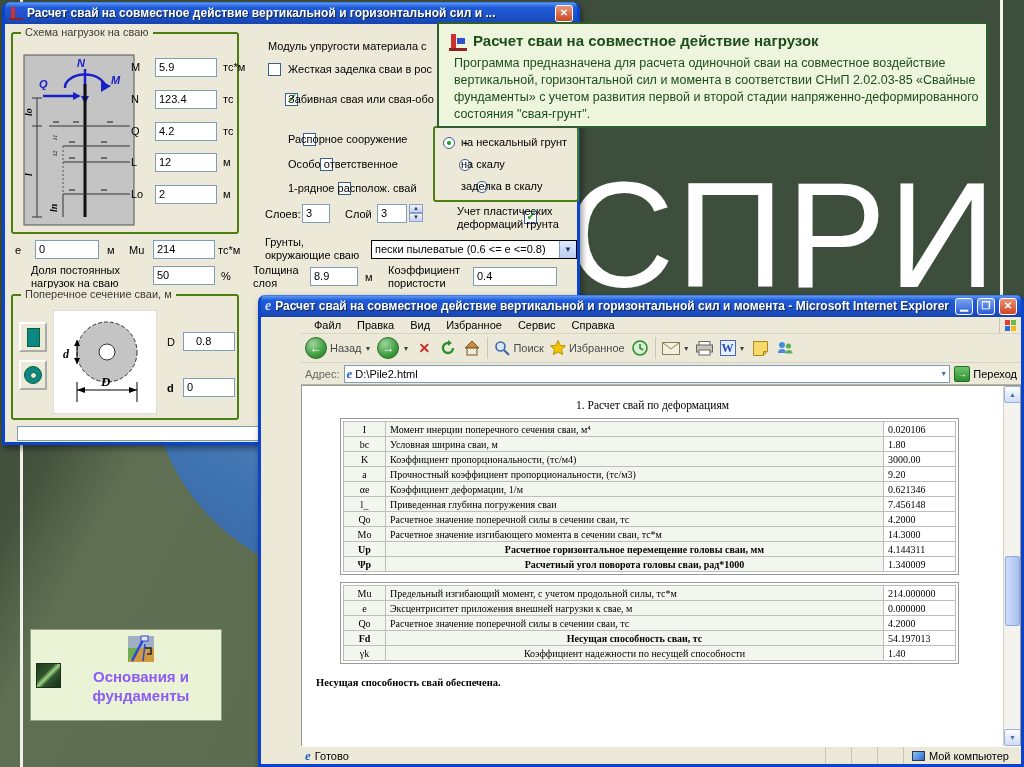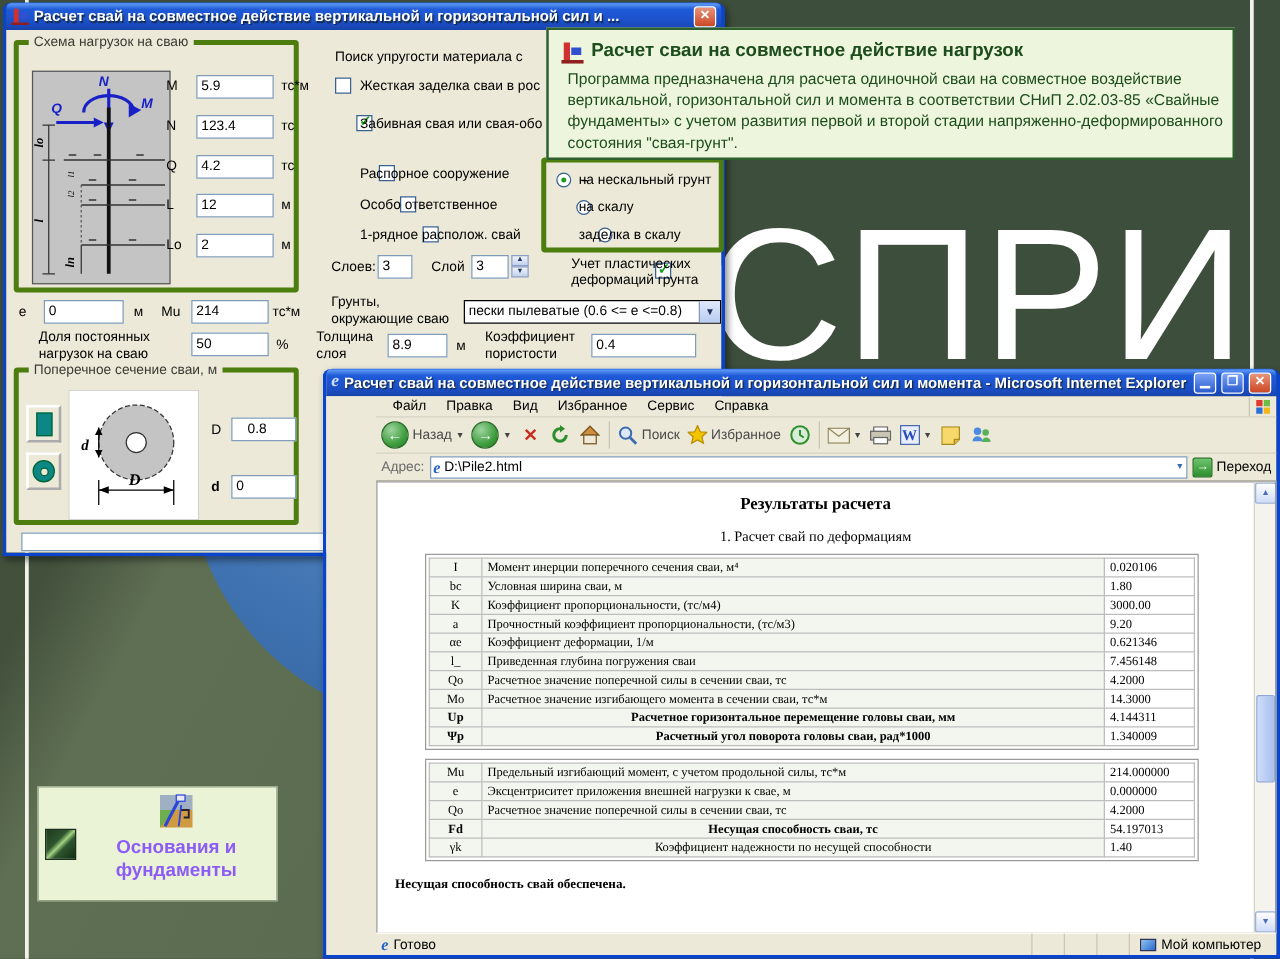--- a/index.html
+++ b/index.html
@@ -23,21 +23,21 @@
   .logo-right { left:34px; top:4px; right:4px; bottom:4px; text-align:center; }
   .logo-text { font-weight:bold; font-size:15px; color:#8b5cf6; line-height:1.25; }
 
   
   .tb { background:#fff; border:1px solid #7f9db9; font-size:11px; color:#000; padding:0 3px; line-height:17px; height:19px; overflow:hidden; white-space:nowrap; }
   .lbl { font-size:11px; color:#000; white-space:nowrap; }
   .cb { width:13px; height:13px; background:#fff; border:1px solid #38618e; display:inline-block; position:relative; }
   .cb.on::after { content:"✓"; position:absolute; left:1px; top:-3px; font-size:12px; font-weight:bold; color:#1aa01a; }
   .rb { width:12px; height:12px; background:#fff; border:1px solid #38618e; border-radius:50%; display:inline-block; position:relative; }
   .rb.on::after { content:""; position:absolute; left:3px; top:3px; width:4px; height:4px; border-radius:50%; background:#1b9e1b; }
-  .gbox { border:4px solid #4d7c0f; border-radius:3px;text-decoration:underline; }
+  .gbox { border:2px solid #4d7c0f; border-radius:3px;text-decoration:underline; }
   .gcap { position:absolute; top:-8px; left:8px; background:#ece9d8; padding:0 4px; font-size:11px; color:#3c3c34; white-space:nowrap; }
 
   
   .xp-win { border:3px solid #0a44cc; border-top:none; border-radius:7px 7px 0 0; box-shadow:2px 3px 6px rgba(0,0,0,.45); }
   .xp-title { height:22px; border-radius:5px 5px 0 0; display:flex; align-items:center; padding:0 4px; gap:4px;
     background:linear-gradient(180deg,#2868e8 0%,#5b96f5 5%,#1f5ad8 25%,#1c50c8 70%,#1843ab 100%); }
   .xp-title .t { color:#fff; font-size:12px; font-weight:bold; flex:1; overflow:hidden; white-space:nowrap; text-shadow:1px 1px 1px #123; }
   .xbtn { width:18px; height:17px; border-radius:3px; border:1px solid #fff; color:#fff; font-size:10px; font-weight:bold;
     display:flex; align-items:center; justify-content:center; line-height:1; }
   .xbtn.blue { background:linear-gradient(180deg,#7aa4f6,#2b5cd0); }
@@ -257,21 +257,21 @@
       <span class="abs lbl" style="left:154px;top:40px;">D</span>
       <div class="abs tb" style="left:170px;top:36px;width:52px;padding-left:12px;">0.8</div>
       <span class="abs lbl" style="left:154px;top:86px;font-weight:bold;">d</span>
       <div class="abs tb" style="left:170px;top:82px;width:52px;">0</div>
     </div>
 
     
     <div class="abs tb" style="left:12px;top:402px;width:546px;height:15px;"></div>
 
     
-    <span class="abs lbl" style="left:263px;top:16px;">Поиск упругости материала с</span>
+    <span class="abs lbl" style="left:263px;top:16px;">Модуль упругости материала с</span>
 
     <span class="abs cb" style="left:263px;top:38px;"></span>
     <span class="abs lbl" style="left:283px;top:39px;">Жесткая заделка сваи в рос</span>
     <span class="abs cb on" style="left:263px;top:68px;"></span>
     <span class="abs lbl" style="left:283px;top:69px;">Забивная свая или свая-обо</span>
     <span class="abs cb" style="left:263px;top:108px;"></span>
     <span class="abs lbl" style="left:283px;top:109px;">Распорное сооружение</span>
     <span class="abs cb" style="left:263px;top:133px;"></span>
     <span class="abs lbl" style="left:283px;top:134px;">Особо ответственное</span>
     <span class="abs cb" style="left:263px;top:157px;"></span>
@@ -437,21 +437,20 @@
         <span class="dar" style="color:#3a6ab0;">▼</span>
       </div>
       <span class="go-btn">
         <span class="go-sq">→</span>
         <span>Переход</span>
       </span>
     </div>
 
     <div class="ie-content">
       <div class="page">
-        <div class="pg-title">Результаты расчета</div>
         <div class="pg-sec">1. Расчет свай по деформациям</div>
         <div class="tbl-wrap">
           <table class="res">
             <tbody>
                 <tr>
                   <td class="sym">I</td>
                   <td class="desc">Момент инерции поперечного сечения сваи, м⁴</td>
                   <td class="val">0.020106</td>
                 </tr>
             <tr>

